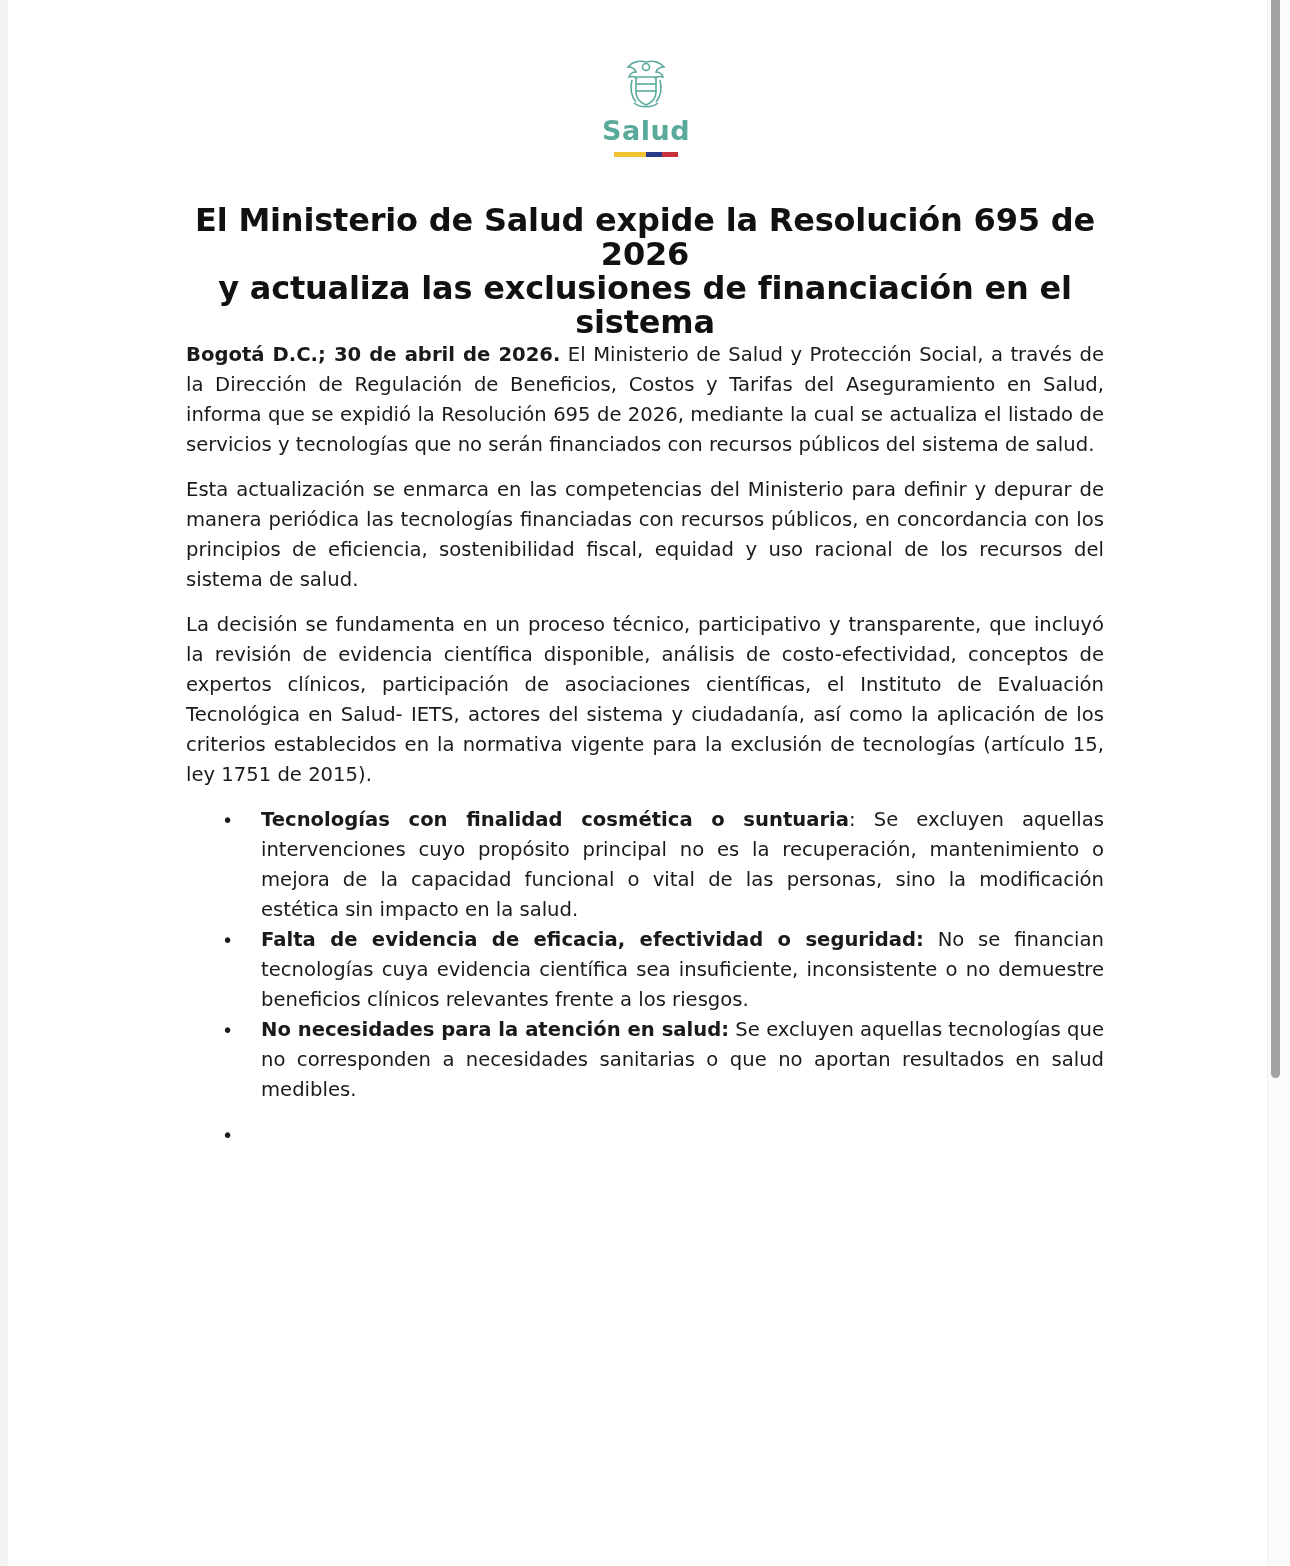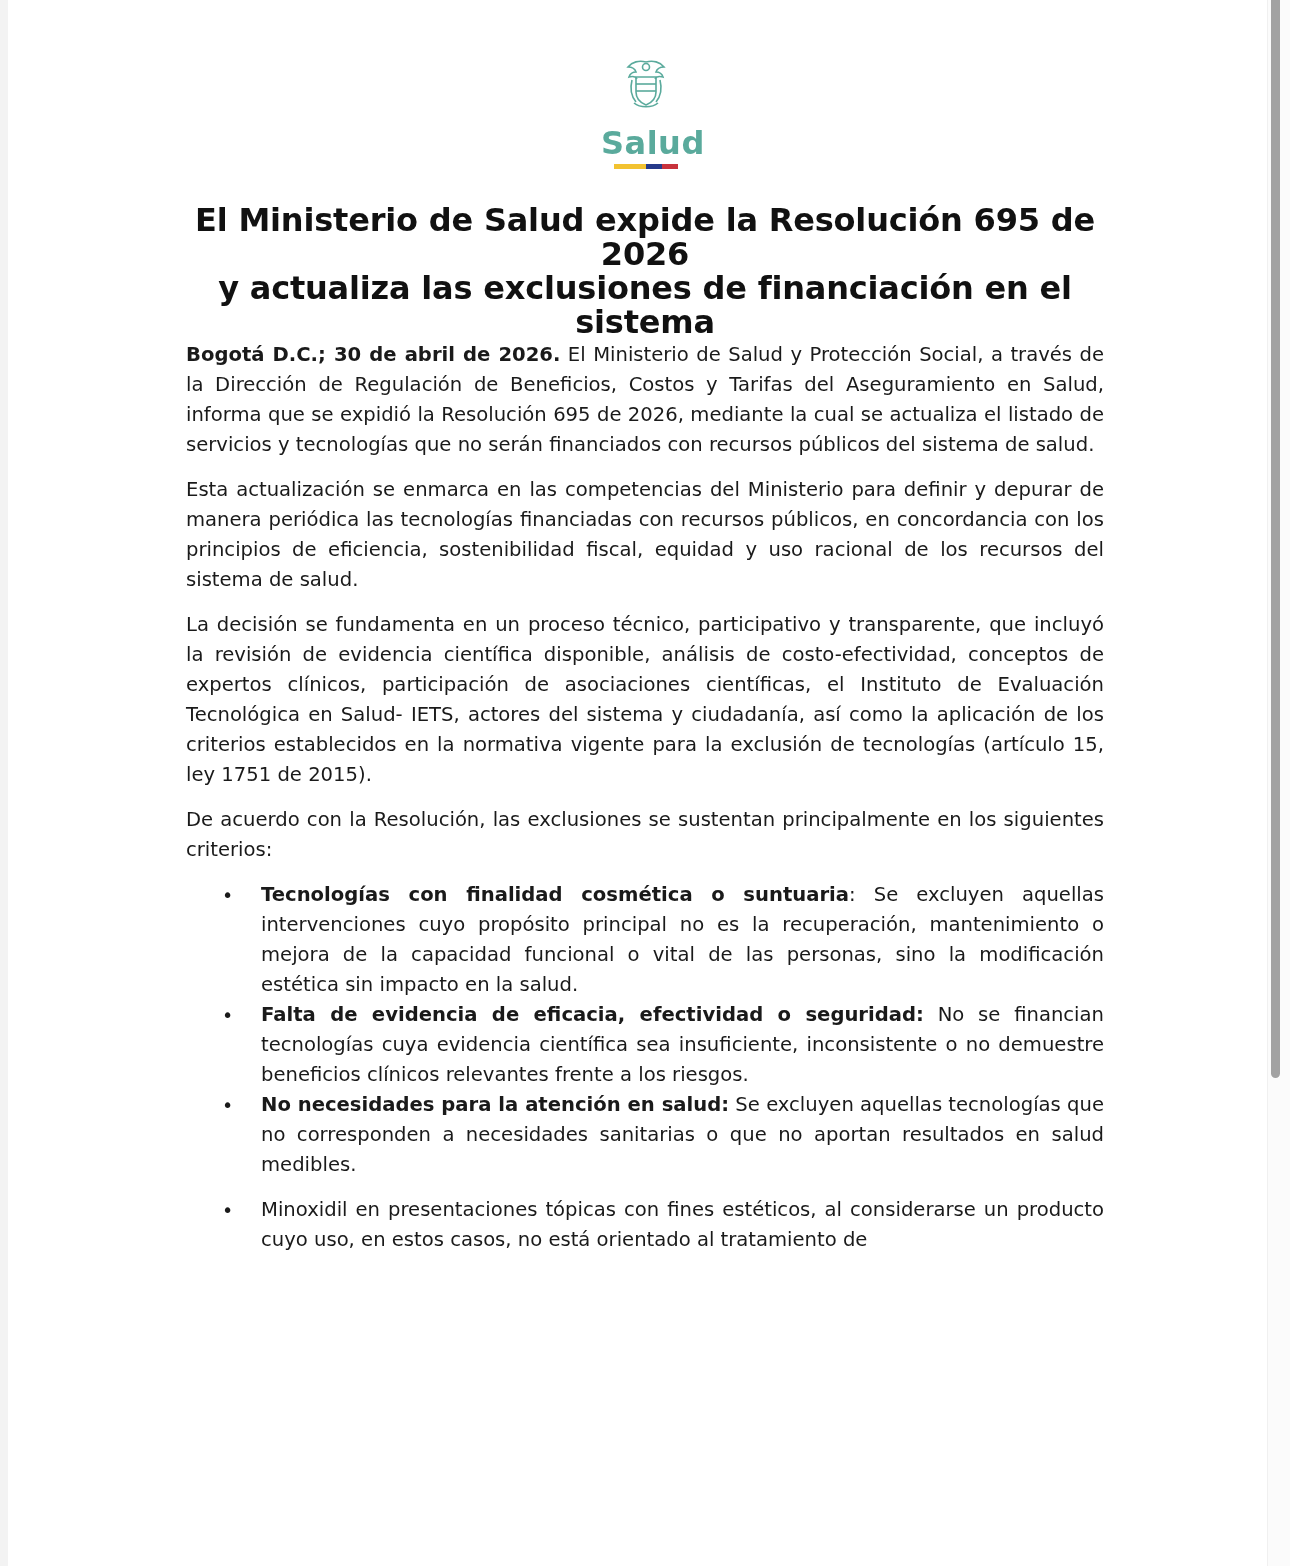--- a/index.html
+++ b/index.html
@@ -4,21 +4,21 @@
   <style>
     html, body { margin:0; padding:0; }
     body { width:1290px; height:1566px; background:#ffffff; position:relative; overflow:hidden;
       font-family:"DejaVu Sans", sans-serif; color:#111; }
     .left-strip { position:absolute; left:0; top:0; width:8px; height:1566px; background:#f3f3f3; }
     .scroll-track { position:absolute; right:0; top:0; width:22px; height:1566px; background:#fbfbfb; border-left:1px solid #f0f0f0; }
     .scroll-thumb { position:absolute; right:10px; top:0; width:9px; height:1078px; background:#a2a2a2; border-radius:0 0 5px 5px; }
     .page { position:absolute; left:186px; top:0; width:918px; }
     .logo { position:absolute; left:415px; top:58px; width:90px; height:110px; text-align:center; }
     .logo svg { display:block; margin:0 auto; }
-    .logo-text { font-family:"DejaVu Sans", sans-serif; font-weight:bold; color:#5aaa9c; font-size:32px; line-height:30px; letter-spacing:0.5px; margin-top:18px; }
+    .logo-text { font-family:"DejaVu Sans", sans-serif; font-weight:bold; color:#5aaa9c; font-size:27px; line-height:30px; letter-spacing:0.5px; margin-top:6px; }
     .flag { display:flex; width:64px; height:5px; margin:6px auto 0; }
     .flag span { display:block; height:5px; }
     .title { position:absolute; top:203px; left:0; width:918px; text-align:center; font-weight:bold;
       font-size:32px; line-height:34px; letter-spacing:-0.2px; color:#111; }
     .body { position:absolute; top:340px; left:0; width:918px; font-size:19.6px; line-height:30px; color:#1a1a1a; }
     p { margin:0 0 15px 0; text-align:justify; }
     ul { margin:0 0 15px 0; padding:0; list-style:none; }
     li { position:relative; padding-left:75px; text-align:justify; margin:0; }
     li .bullet { position:absolute; left:36px; top:0; font-size:19px; }
     b { font-weight:bold; }
@@ -57,23 +57,22 @@
 
   <div class="title">
     <div>El Ministerio de Salud expide la Resolución 695 de 2026</div>
     <div>y actualiza las exclusiones de financiación en el sistema</div>
   </div>
 
   <div class="body">
     <p><b>Bogotá D.C.; 30 de abril de 2026.</b><span> El Ministerio de Salud y Protección Social, a través de la Dirección de Regulación de Beneficios, Costos y Tarifas del Aseguramiento en Salud, informa que se expidió la Resolución 695 de 2026, mediante la cual se actualiza el listado de servicios y tecnologías que no serán financiados con recursos públicos del sistema de salud.</span></p>
     <p>Esta actualización se enmarca en las competencias del Ministerio para definir y depurar de manera periódica las tecnologías financiadas con recursos públicos, en concordancia con los principios de eficiencia, sostenibilidad fiscal, equidad y uso racional de los recursos del sistema de salud.</p>
     <p>La decisión se fundamenta en un proceso técnico, participativo y transparente, que incluyó la revisión de evidencia científica disponible, análisis de costo-efectividad, conceptos de expertos clínicos, participación de asociaciones científicas, el Instituto de Evaluación Tecnológica en Salud- IETS, actores del sistema y ciudadanía, así como la aplicación de los criterios establecidos en la normativa vigente para la exclusión de tecnologías (artículo 15, ley 1751 de 2015).</p>
-    <p>De acuerdo con la Resolución, las exclusiones se sustentan principalmente en los siguientes criterios:</p>
     <ul>
       <li><span class="bullet">•</span><b>Tecnologías con finalidad cosmética o suntuaria</b><span>: Se excluyen aquellas intervenciones cuyo propósito principal no es la recuperación, mantenimiento o mejora de la capacidad funcional o vital de las personas, sino la modificación estética sin impacto en la salud.</span></li>
       <li><span class="bullet">•</span><b>Falta de evidencia de eficacia, efectividad o seguridad:</b><span> No se financian tecnologías cuya evidencia científica sea insuficiente, inconsistente o no demuestre beneficios clínicos relevantes frente a los riesgos.</span></li>
       <li><span class="bullet">•</span><b>No necesidades para la atención en salud:</b><span> Se excluyen aquellas tecnologías que no corresponden a necesidades sanitarias o que no aportan resultados en salud medibles.</span></li>
     </ul>
     <ul>
-      <li><span class="bullet">•</span><span>Minoxidil en presentaciones tópicas con fines estéticos, al considerarse un producto cuyo uso, en estos casos, no está orientado al tratamiento de</span></li>
+      <li><span class="bullet">•</span></li>
     </ul>
   </div>
 </div>
 
 </body></html>

